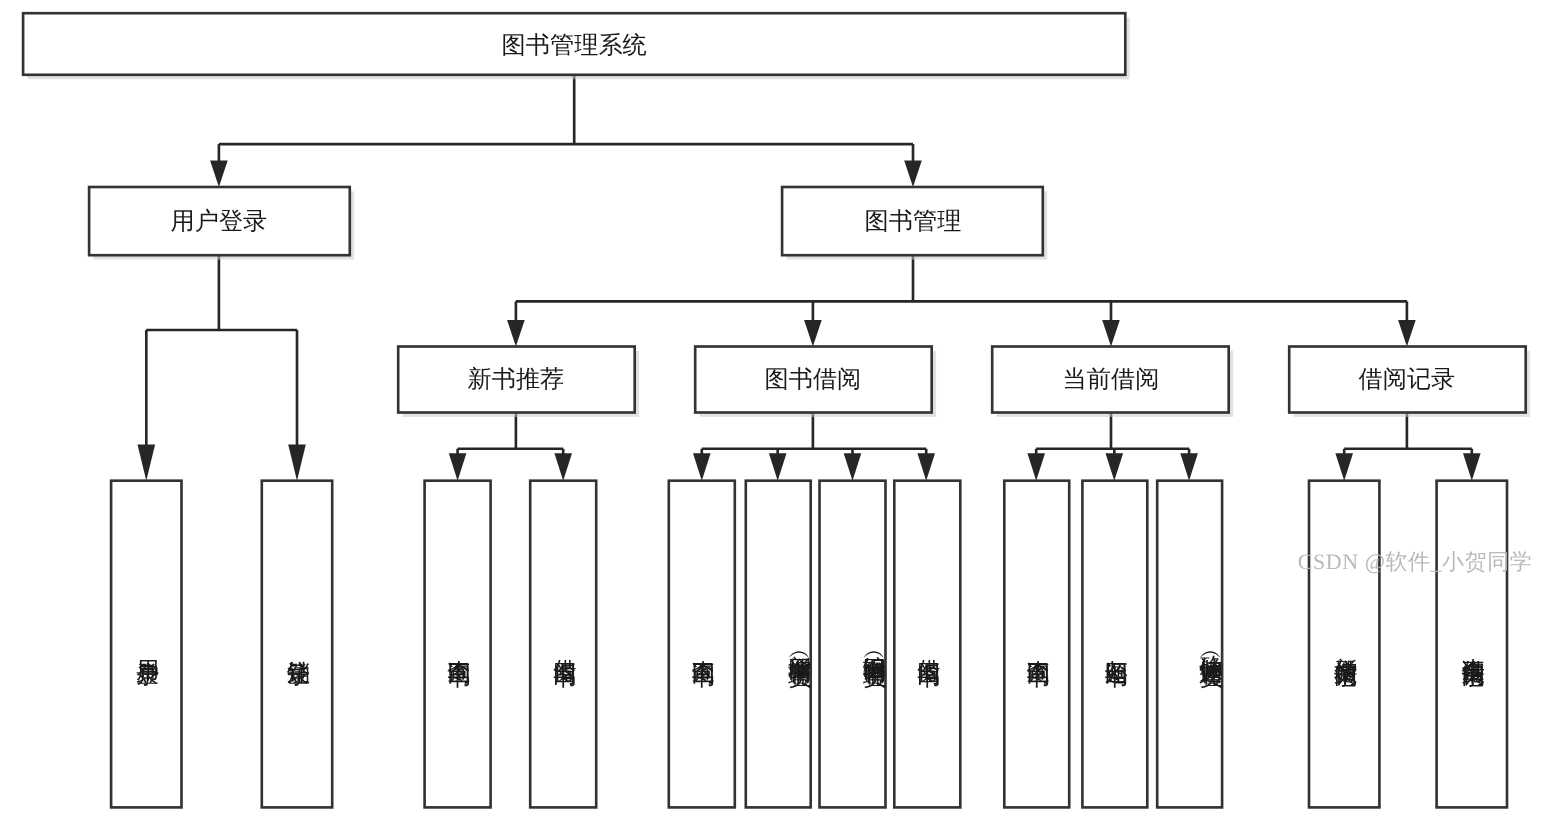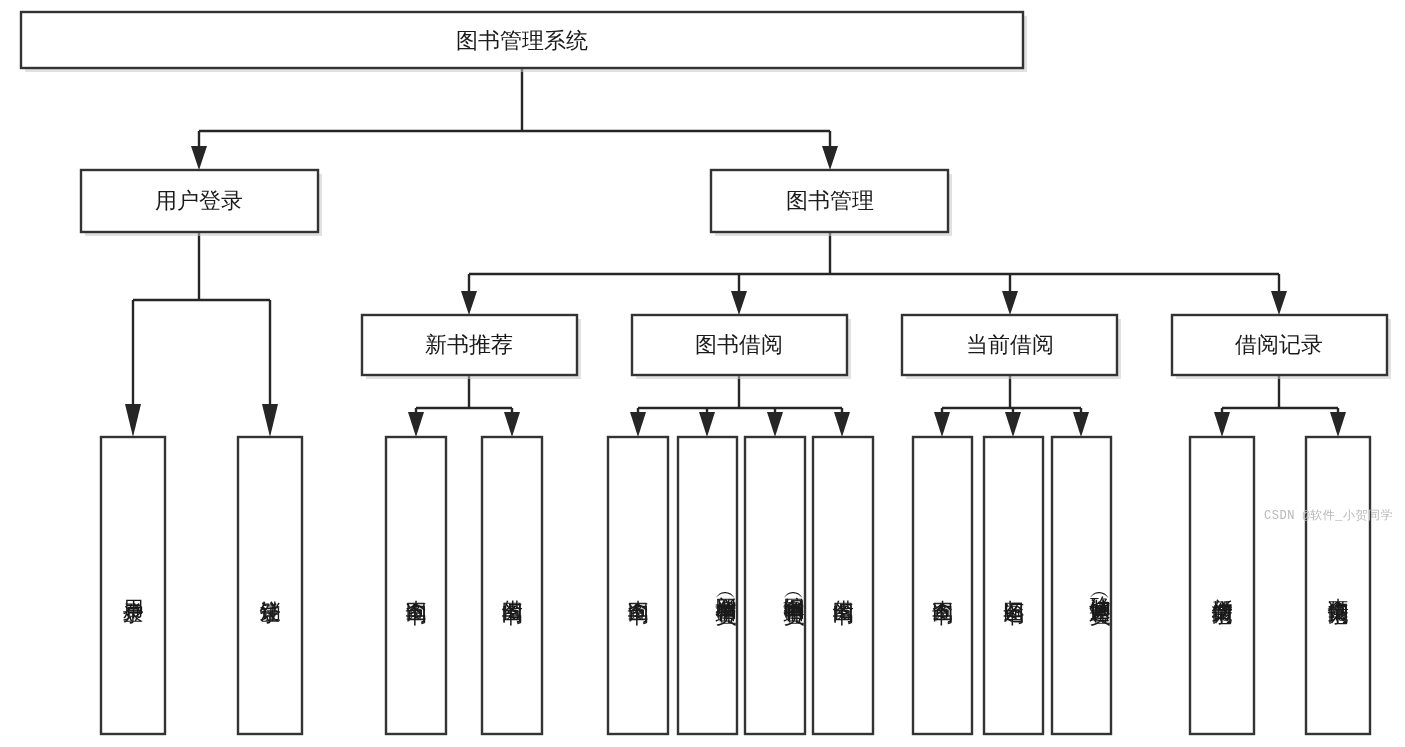--- a/index.html
+++ b/index.html
@@ -64,22 +64,22 @@
     line-height: 1.08;
     color: #1a1a1a;
     letter-spacing: 1.5px;
     white-space: nowrap;
     pointer-events: none;
   }
   .watermark {
     position: absolute;
     right: 12px;
     bottom: 6px;
-    font-family: Liberation Mono, monospace;
-    font-size: 12px;
+    font-family: Liberation Serif, serif;
+    font-size: 20px;
     color: #b9b9b9;
     letter-spacing: 0.5px;
     user-select: none;
   }
 </style>
 </head>
 <body>
 
 <div id="diagram-root">
 

